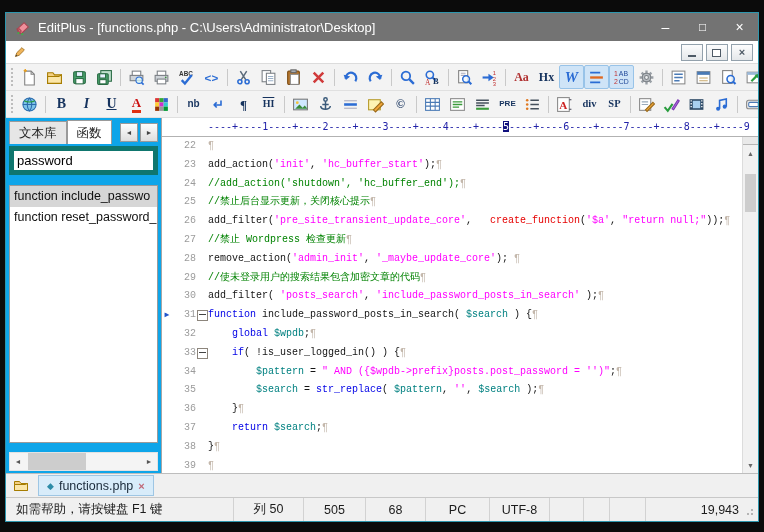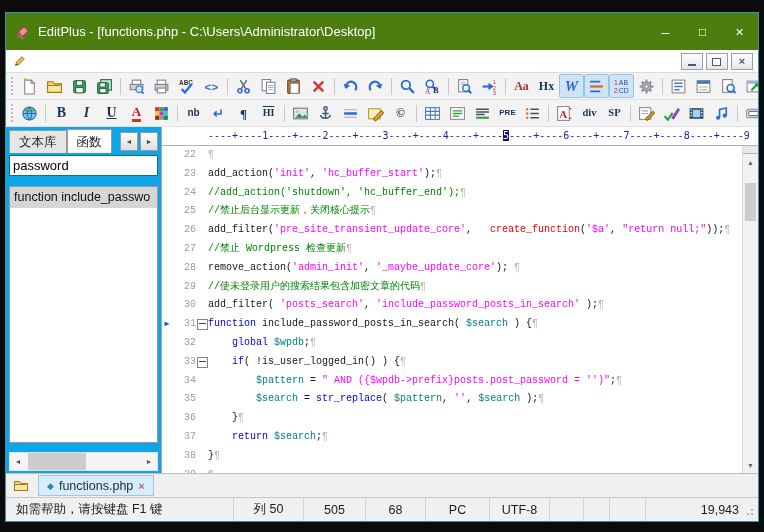--- a/index.html
+++ b/index.html
@@ -2,21 +2,21 @@
 <html><head>
 <meta charset="utf-8">
 <style>
   html,body{margin:0;padding:0}
   body{width:764px;height:532px;background:#0b0b0b;overflow:hidden;position:relative;
        font-family:"Liberation Sans",sans-serif;-webkit-font-smoothing:antialiased}
   .window{position:absolute;left:5px;top:12px;width:752px;height:508px;background:#f0f0f0;
           border:1px solid #2e96ad;display:flex;flex-direction:column;box-sizing:content-box}
 
   
-  .titlebar{height:37px;background:#4d7c0f;display:flex;align-items:center;padding-left:8px;gap:7px;flex:0 0 auto}
+  .titlebar{height:28px;background:#737373;display:flex;align-items:center;padding-left:8px;gap:7px;flex:0 0 auto}
   .titlebar .title{color:#fff;font-size:13px;white-space:nowrap}
   .win-controls{margin-left:auto;display:flex;height:100%}
   .wbtn{width:37px;height:100%;display:flex;align-items:center;justify-content:center;color:#fff;font-size:14px}
   .app-icon svg{width:17px;height:17px;display:block}
 
   
   .menubar{height:22px;background:#fff;display:flex;align-items:center;font-size:12.5px;color:#101010;
            border-bottom:1px solid #dcdcdc;flex:0 0 auto;padding-left:4px}
   .mitem{padding:0 7px;height:100%;display:flex;align-items:center;white-space:nowrap}
   .menu-doc-icon{width:18px;display:flex;justify-content:center}
@@ -57,21 +57,21 @@
 
   
   .main{flex:1;display:flex;min-height:0}
   .sidebar{width:155px;background:#0ea5e9;border-right:1px solid #a6a6a6;display:flex;flex-direction:column;flex:0 0 auto}
   .side-tabs{height:24px;display:flex;align-items:flex-end;padding:2px 3px 0 3px;flex:0 0 auto}
   .stab{padding:3px 9px 2px 9px;font-size:12.5px;border:1px solid #9a9a9a;border-bottom:none;background:#e6e6e6;color:#222;white-space:nowrap}
   .stab.active{background:#fff;padding-top:4px}
   .tab-arrows{margin-left:auto;display:flex;gap:2px;padding-bottom:2px}
   .tarrow{width:16px;height:17px;border:1px solid #9a9a9a;background:linear-gradient(#fdfdfd,#dedede);
           display:flex;align-items:center;justify-content:center;font-size:7px;color:#444}
-  .filter-input{margin:2px 3px;height:19px;border:1px solid #0f766e;font-size:13px;padding:0 3px;background:#fff;
+  .filter-input{margin:2px 3px;height:19px;border:5px solid #0f766e;font-size:13px;padding:0 3px;background:#fff;
                 font-family:"Liberation Sans",sans-serif;outline:none}
   .func-list{flex:1;background:#fff;border:1px solid #9a9a9a;margin:8px 3px;overflow:hidden;font-size:12.5px}
   .fitem{height:21px;line-height:21px;padding-left:4px;white-space:nowrap;color:#101010;overflow:hidden}
   .fitem.selected{background:#d6d6d6}
   .side-hscroll{height:17px;margin:1px 3px 2px 3px;display:flex;background:#f4f4f4;border:1px solid #e2e2e2;flex:0 0 auto}
   .sbtn{width:16px;height:100%;display:flex;align-items:center;justify-content:center;font-size:7px;color:#555;background:#f4f4f4}
   .strack{flex:1;position:relative}
   .sthumb{position:absolute;left:2px;top:0;height:100%;width:58px;background:#cdcdcd}
 
   
@@ -603,20 +603,21 @@
           <div class="stab">文本库</div>
           <div class="stab active">函数</div>
           <div class="tab-arrows">
             <div class="tarrow">◄</div>
             <div class="tarrow">►</div>
           </div>
         </div>
       <input class="filter-input" type="text" value="password" style="">
       <div class="func-list" id="funcList">
           <div class="fitem selected">function include_passwo</div>
+          <div class="fitem">function reset_password_</div>
         </div>
       <div class="side-hscroll">
         <span class="sbtn">◄</span>
         <span class="strack">
             <span class="sthumb"></span>
           </span>
         <span class="sbtn">►</span>
       </div>
     </div>
 

